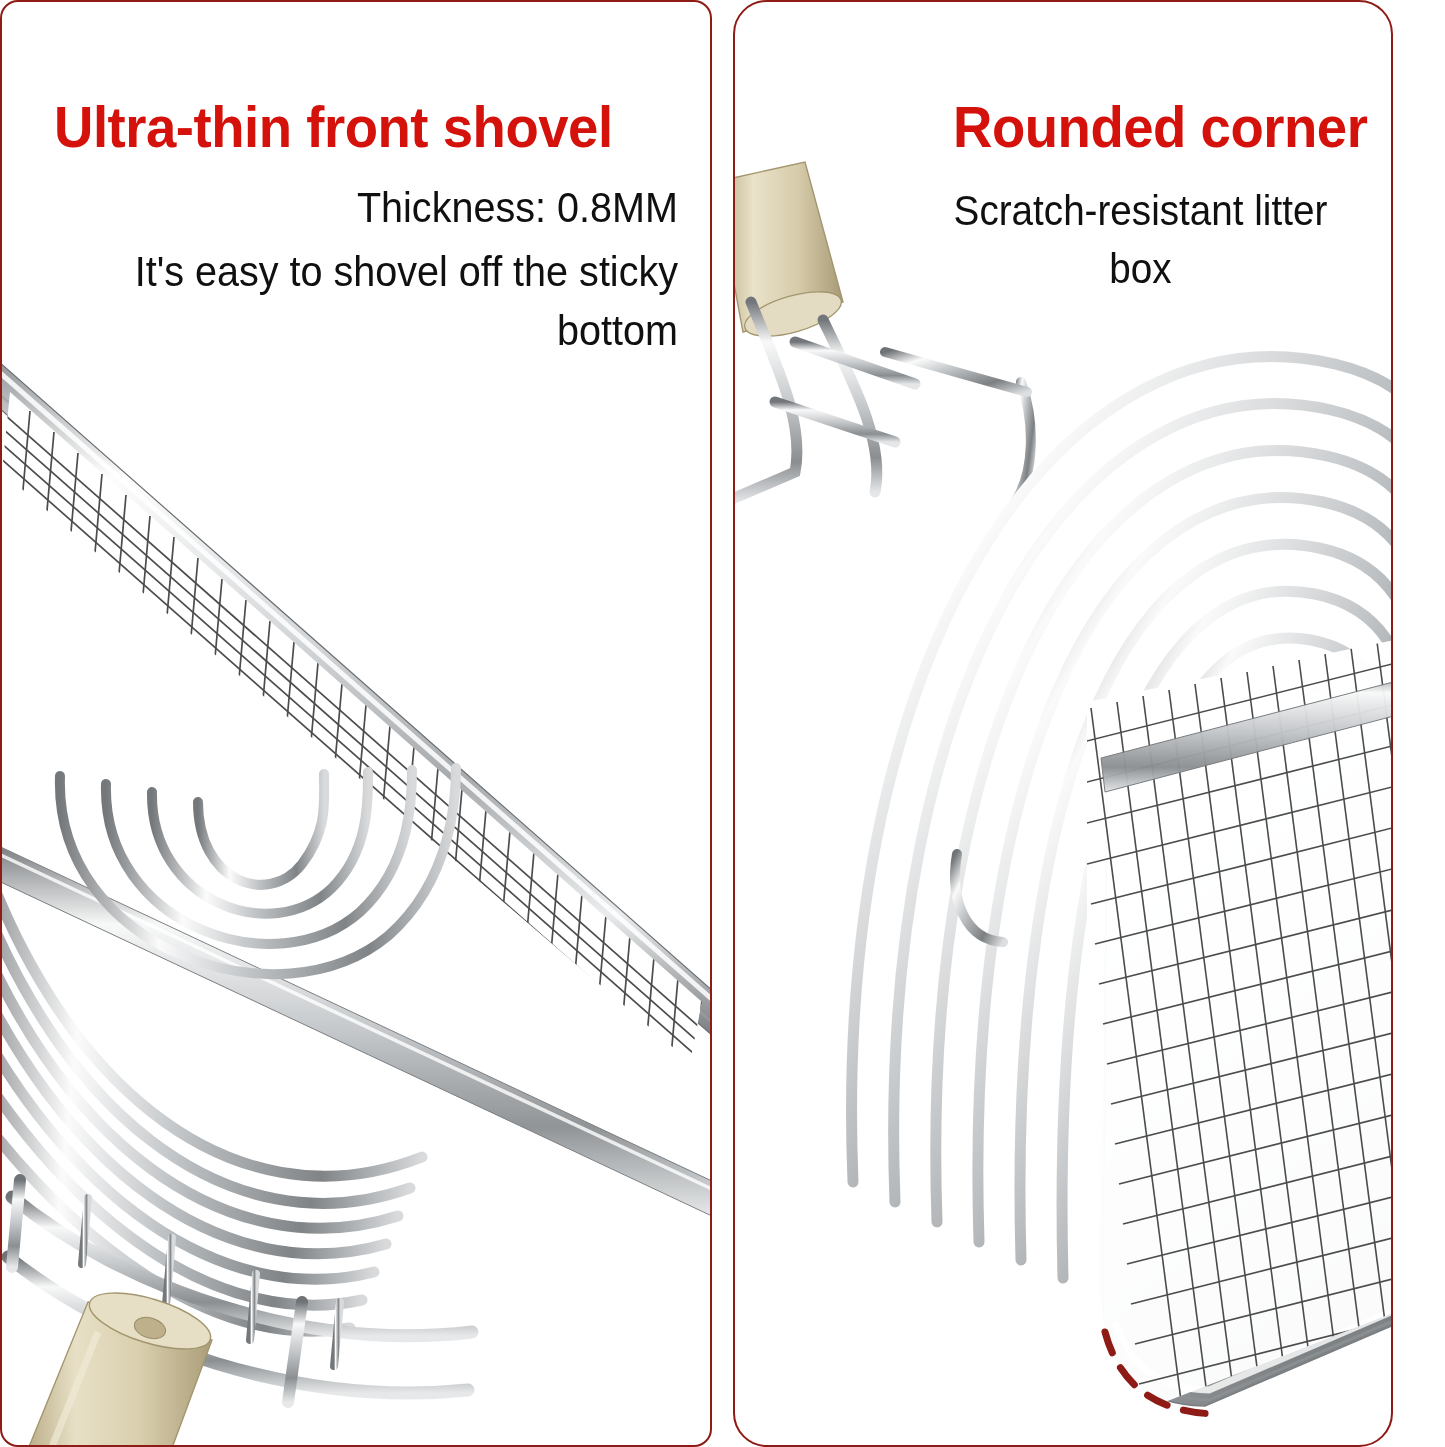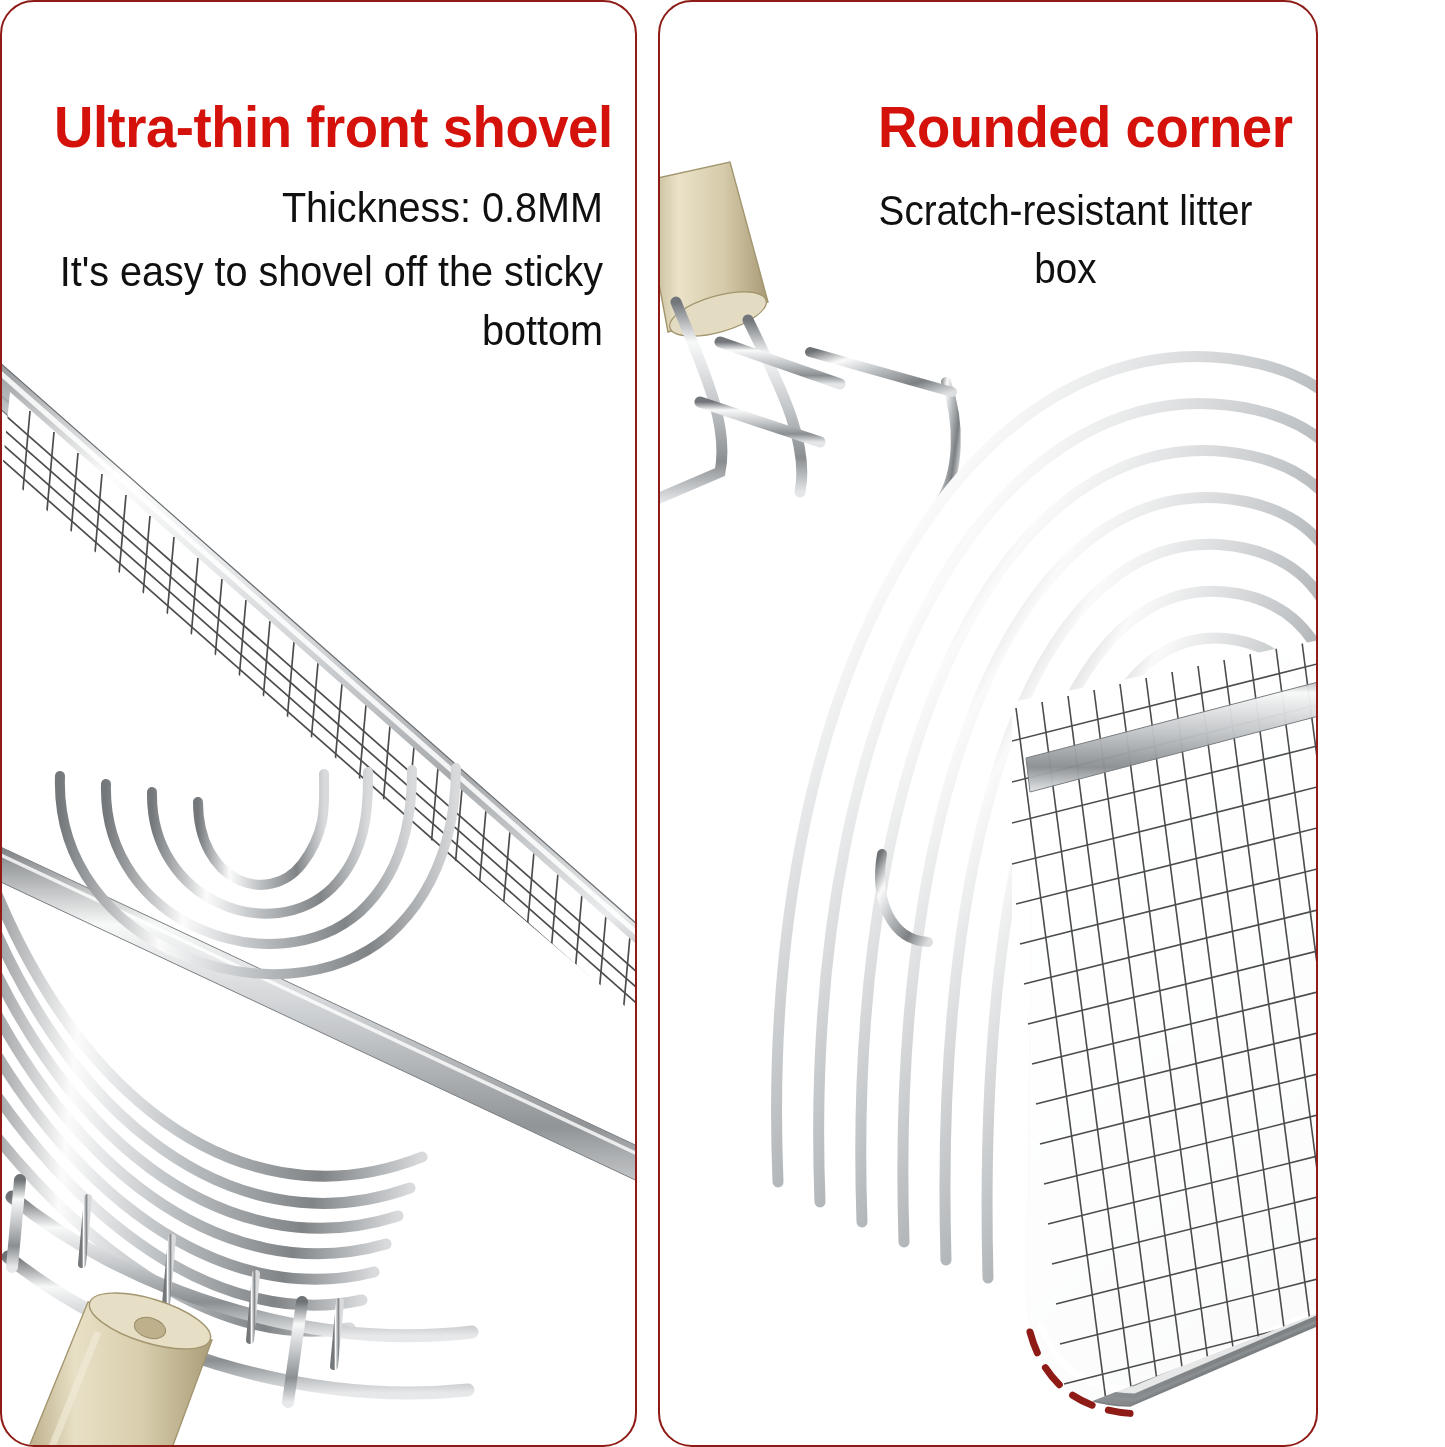--- a/index.html
+++ b/index.html
@@ -9,21 +9,21 @@
 
   .panel{
     position:relative;
     height:1447px;
     background:#ffffff;
     box-sizing:border-box;
     border:2px solid #8e1b16;
     border-radius:34px;
     overflow:hidden;
   }
-  .panel-left{width:637px;}
+  .panel-left{width:712px;border-radius:18px;}
   .gap{width:21px;height:1447px;background:#fff;}
   .panel-right{width:660px;}
 
   
   .txt{position:absolute;z-index:40;pointer-events:none;}
   .headline{
     color:#d4110a;
     font-weight:bold;
     font-family:"Liberation Sans Narrow","Liberation Sans",sans-serif;
     letter-spacing:-0.5px;

